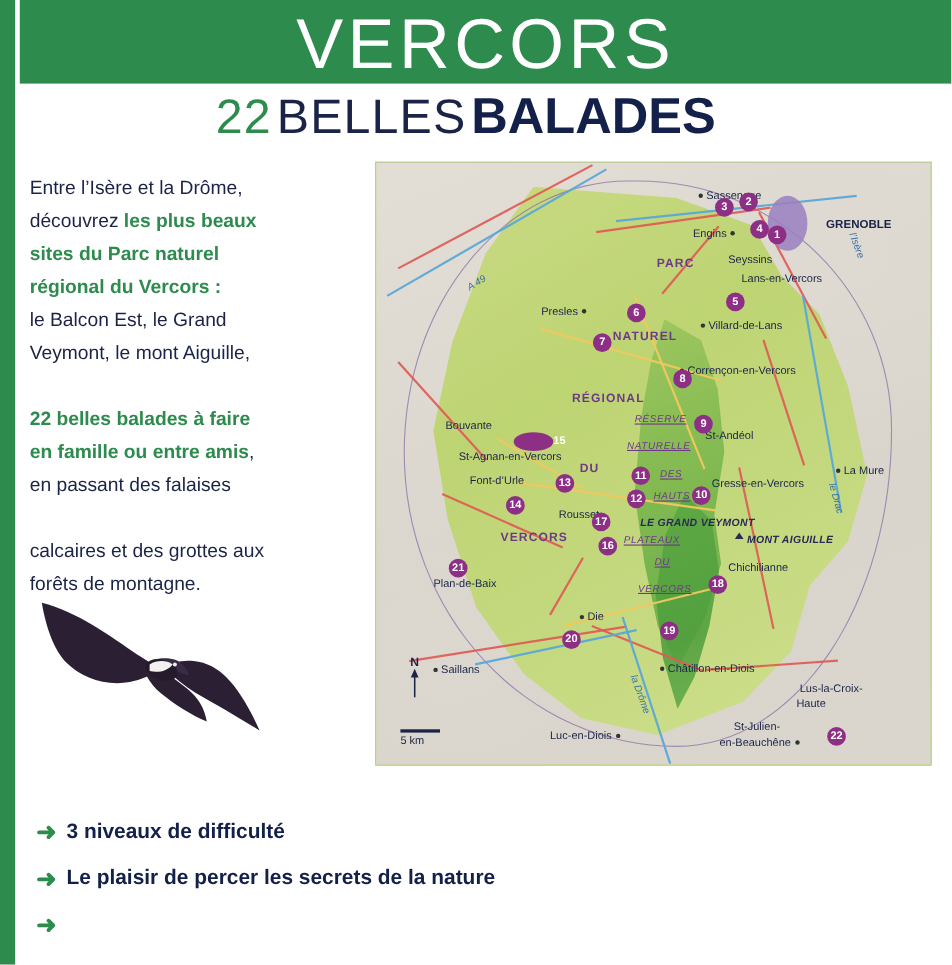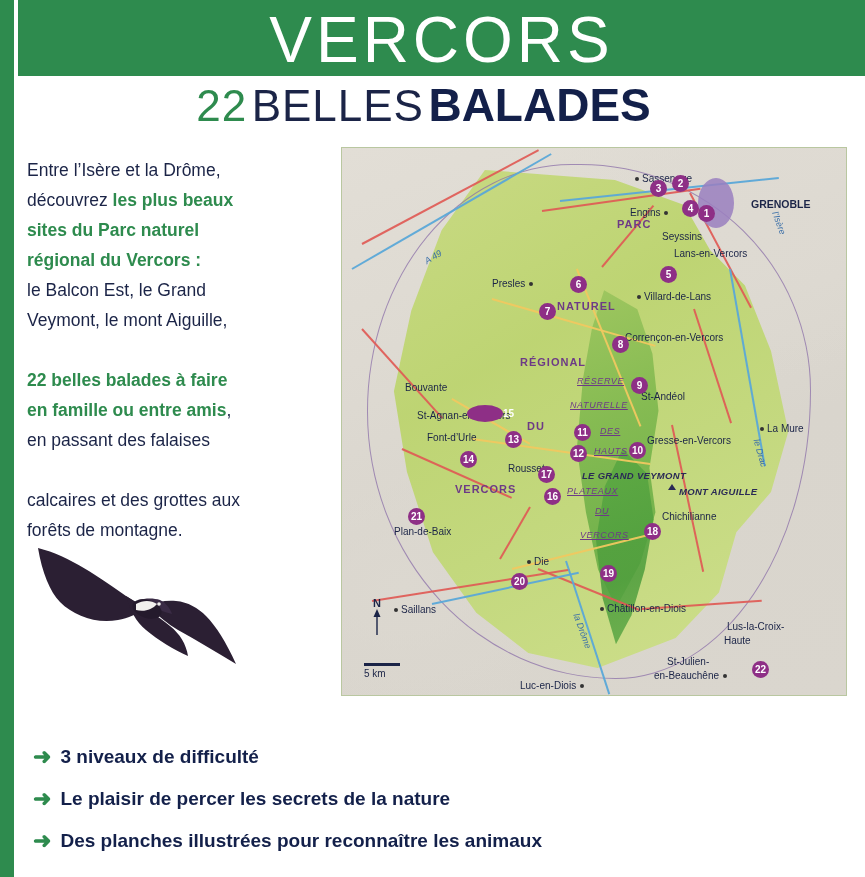--- a/index.html
+++ b/index.html
@@ -346,21 +346,21 @@
     <div class="river" style="left:224px; top:412px; width:140px; transform:rotate(72deg);"></div>
     <div class="river" style="left:90px; top:455px; width:150px; transform:rotate(-12deg);"></div>
 
     <div class="lake" style="left:356px; top:30px; width:36px; height:50px;"></div>
 
     <div class="rlabel" style="left:82px; top:104px; transform:rotate(-32deg);">A 49</div>
     <div class="rlabel" style="left:425px; top:70px; transform:rotate(70deg);">l’Isère</div>
     <div class="rlabel" style="left:404px; top:300px; transform:rotate(74deg);">le Drac</div>
     <div class="rlabel" style="left:222px; top:478px; transform:rotate(70deg);">la Drôme</div>
 
-    <div class="mlabel" style="left:255px; top:70px;margin-left:20px;">PARC</div>
+    <div class="mlabel" style="left:255px; top:86px;">PARC</div>
     <div class="mlabel" style="left:215px; top:152px;">NATUREL</div>
     <div class="mlabel" style="left:178px; top:208px;">RÉGIONAL</div>
     <div class="mlabel" style="left:185px; top:272px;">DU</div>
     <div class="mlabel" style="left:113px; top:335px;">VERCORS</div>
 
     <div class="mlabel small" style="left:235px; top:228px;">RÉSERVE</div>
     <div class="mlabel small" style="left:228px; top:252px;">NATURELLE</div>
     <div class="mlabel small" style="left:258px; top:278px;">DES</div>
     <div class="mlabel small" style="left:252px; top:298px;">HAUTS</div>
     <div class="mlabel small" style="left:225px; top:338px;">PLATEAUX</div>
@@ -386,39 +386,39 @@
     <div class="city" style="left:305px; top:287px;"><span>Gresse-en-Vercors</span></div>
     <div class="city" style="left:418px; top:275px;"><span class="dot"></span><span>La Mure</span></div>
     <div class="city" style="left:166px; top:315px;"><span>Rousset</span></div>
     <div class="city" style="left:320px; top:363px;"><span>Chichilianne</span></div>
     <div class="city" style="left:52px; top:378px;"><span>Plan-de-Baix</span></div>
     <div class="city" style="left:185px; top:408px;"><span class="dot"></span><span>Die</span></div>
     <div class="city" style="left:52px; top:456px;"><span class="dot"></span><span>Saillans</span></div>
     <div class="city" style="left:258px; top:455px;"><span class="dot"></span><span>Châtillon-en-Diois</span></div>
     <div class="city" style="left:385px; top:473px;"><span>Lus-la-Croix-</span></div>
     <div class="city" style="left:382px; top:487px;"><span>Haute</span></div>
-    <div class="city" style="left:158px; top:532px;margin-left:20px;"><span>Luc-en-Diois</span><span class="dot" style="margin-left:4px;margin-right:0"></span></div>
+    <div class="city" style="left:158px; top:516px;"><span>Luc-en-Diois</span><span class="dot" style="margin-left:4px;margin-right:0"></span></div>
     <div class="city" style="left:325px; top:508px;"><span>St-Julien-</span></div>
     <div class="city" style="left:312px; top:522px;"><span>en-Beauchêne</span><span class="dot" style="margin-left:4px;margin-right:0"></span></div>
 
     <div class="pin" style="left:356px; top:57px;">1</div>
     <div class="pin" style="left:330px; top:27px;">2</div>
     <div class="pin" style="left:308px; top:32px;">3</div>
     <div class="pin" style="left:340px; top:52px;">4</div>
     <div class="pin" style="left:318px; top:118px;">5</div>
     <div class="pin" style="left:228px; top:128px;">6</div>
     <div class="pin" style="left:197px; top:155px;">7</div>
     <div class="pin" style="left:270px; top:188px;">8</div>
     <div class="pin" style="left:289px; top:229px;">9</div>
     <div class="pin" style="left:287px; top:294px;">10</div>
     <div class="pin" style="left:232px; top:276px;">11</div>
     <div class="pin" style="left:228px; top:297px;">12</div>
     <div class="pin" style="left:163px; top:283px;">13</div>
     <div class="pin" style="left:118px; top:303px;">14</div>
-    <div class="pin" style="left:125px; top:257px;padding-left:36px;">15</div>
+    <div class="pin" style="left:125px; top:245px;padding-left:36px;">15</div>
     <div class="pin" style="left:202px; top:340px;">16</div>
     <div class="pin" style="left:196px; top:318px;">17</div>
     <div class="pin" style="left:302px; top:375px;">18</div>
     <div class="pin" style="left:258px; top:417px;">19</div>
     <div class="pin" style="left:169px; top:425px;">20</div>
     <div class="pin" style="left:66px; top:360px;">21</div>
     <div class="pin" style="left:410px; top:513px;">22</div>
 
     <div class="northarrow">
       <div>N</div>
@@ -438,17 +438,16 @@
     <div class="bullet-row">
       <span class="arrow">➜</span>
       <span class="bullet-text">3 niveaux de difficulté</span>
     </div>
     <div class="bullet-row">
       <span class="arrow">➜</span>
       <span class="bullet-text">Le plaisir de percer les secrets de la nature</span>
     </div>
     <div class="bullet-row">
       <span class="arrow">➜</span>
-      <span class="bullet-text">Des planches illustrées pour reconnaître les animaux</span>
     </div>
   </div>
 
 </div>
 
 </body></html>

